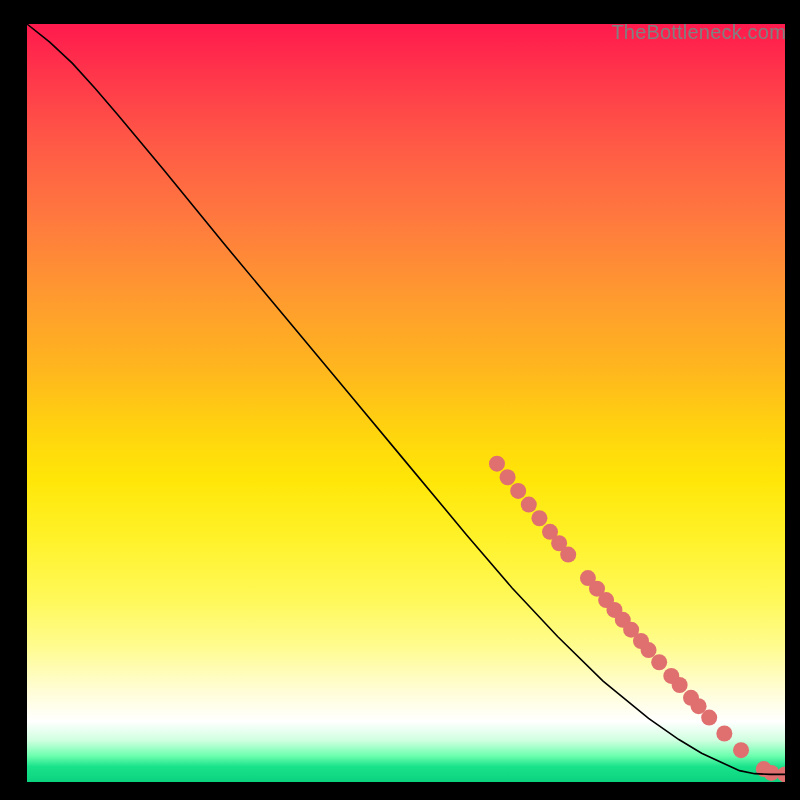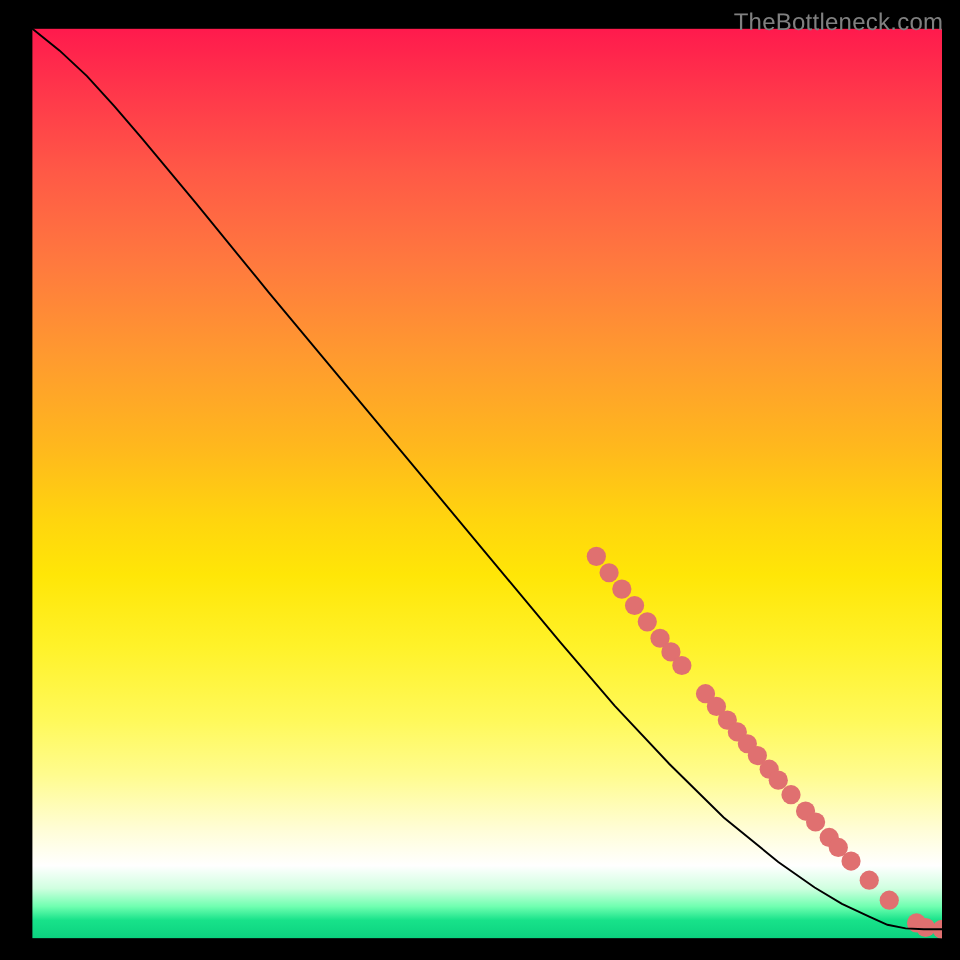--- a/index.html
+++ b/index.html
@@ -40,21 +40,21 @@
       #fffdd6 88%,
       #ffffff 92%,
       #d0ffe0 94.5%,
       #6fffb0 96.5%,
       #18e28a 98%,
       #0bd27f 100%
     );
   }
   .watermark {
     position: absolute;
-    top: 8px;
+    top: 21px;
     right: 14px;
     color: #808080;
     font-size: 20px;
     letter-spacing: 0.2px;
     user-select: none;
   }
   svg.overlay {
     position: absolute;
     left: 27px;
     top: 24px;

